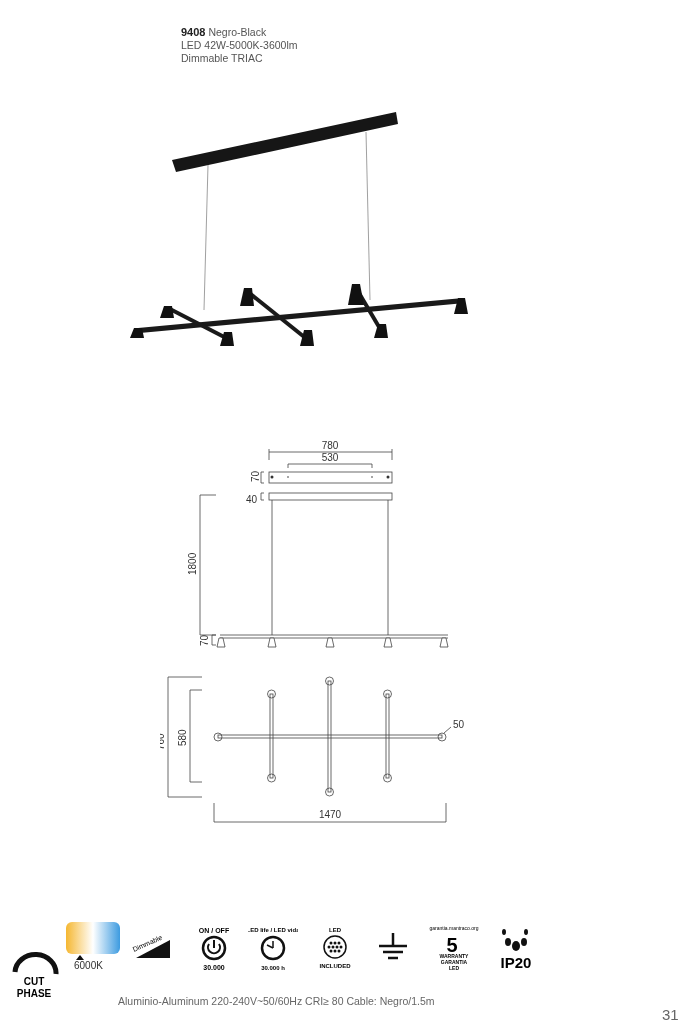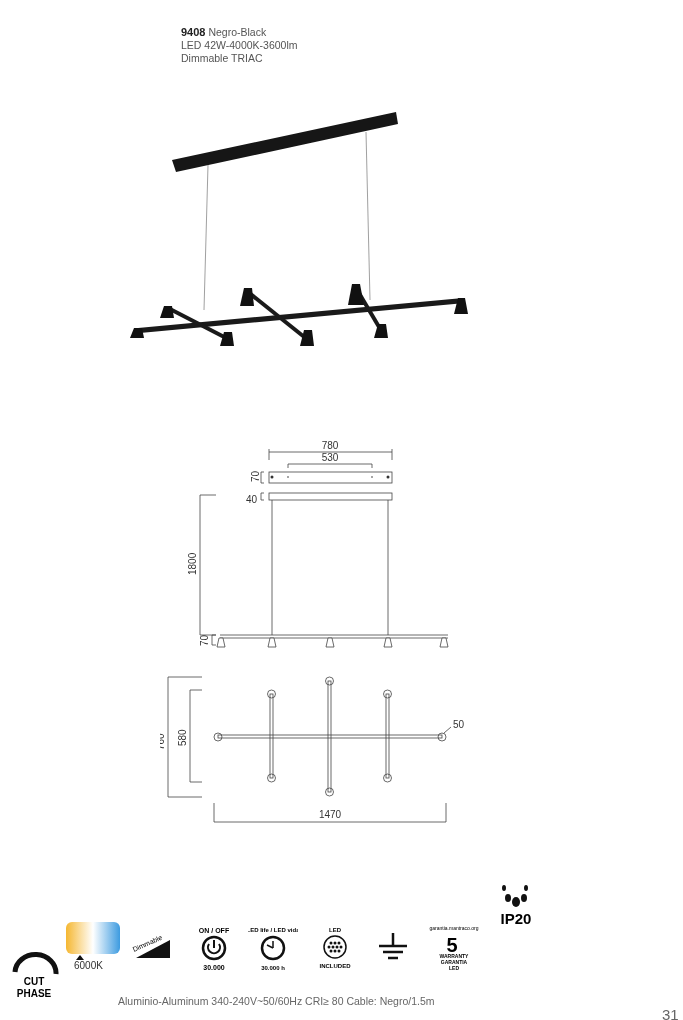--- a/index.html
+++ b/index.html
@@ -10,21 +10,21 @@
   svg text{font-family:"Liberation Sans",sans-serif;}
   .footer{position:absolute;left:118px;top:995px;font-size:10.5px;color:#666;}
   .pagenum{position:absolute;left:662px;top:1006px;font-size:15px;color:#666;}
   .icon{position:absolute;}
 </style>
 </head>
 <body>
 
 <div class="header">
   <div><span class="code">9408</span> <span>Negro-Black</span></div>
-  <div>LED 42W-4000K-3600lm</div>
+  <div>LED 42W-5000K-3600lm</div>
   <div>Dimmable TRIAC</div>
 </div>
 
 <svg class="abs" style="left:120px;top:100px" width="360" height="250">
   <polygon points="52,60 276,12 278,24 56,72" fill="#161616"></polygon>
   <line x1="88" y1="65" x2="84" y2="210" stroke="#888" stroke-width="0.8"></line>
   <line x1="246" y1="32" x2="250" y2="200" stroke="#888" stroke-width="0.8"></line>
 
   <polygon points="18,228 343,198 345,203 20,233" fill="#1a1a1a"></polygon>
 
@@ -184,27 +184,27 @@
 </div>
 <div class="icon" style="left:428px;top:922px;width:52px;height:52px">
   <svg width="52" height="52">
       <text x="26" y="8" font-size="5" text-anchor="middle">garantia.mantraco.org</text>
   <text x="24" y="30" font-size="20" font-weight="bold" text-anchor="middle">5</text>
   <text x="26" y="36" font-size="5" font-weight="bold" text-anchor="middle">WARRANTY</text>
   <text x="26" y="42" font-size="5" font-weight="bold" text-anchor="middle">GARANTIA</text>
   <text x="26" y="48" font-size="5" font-weight="bold" text-anchor="middle">LED</text>
     </svg>
 </div>
-<div class="icon" style="left:494px;top:882px;width:44px;height:46px">
+<div class="icon" style="left:494px;top:926px;width:44px;height:46px">
   <svg width="44" height="46">
       <g fill="#111">
         <ellipse cx="14" cy="16" rx="3" ry="4"></ellipse>
         <ellipse cx="22" cy="20" rx="4" ry="5"></ellipse>
         <ellipse cx="30" cy="16" rx="3" ry="4"></ellipse>
         <ellipse cx="10" cy="6" rx="2" ry="3"></ellipse>
         <ellipse cx="32" cy="6" rx="2" ry="3"></ellipse>
       </g>
   <text x="22" y="42" font-size="15" font-weight="bold" text-anchor="middle">IP20</text>
     </svg>
 </div>
 
-<div class="footer">Aluminio-Aluminum 340-240V~50/60Hz CRI≥ 80 Cable: Negro/1.5m</div>
+<div class="footer">Aluminio-Aluminum 220-240V~50/60Hz CRI≥ 80 Cable: Negro/1.5m</div>
 <div class="pagenum">31</div>
 
 </body></html>

